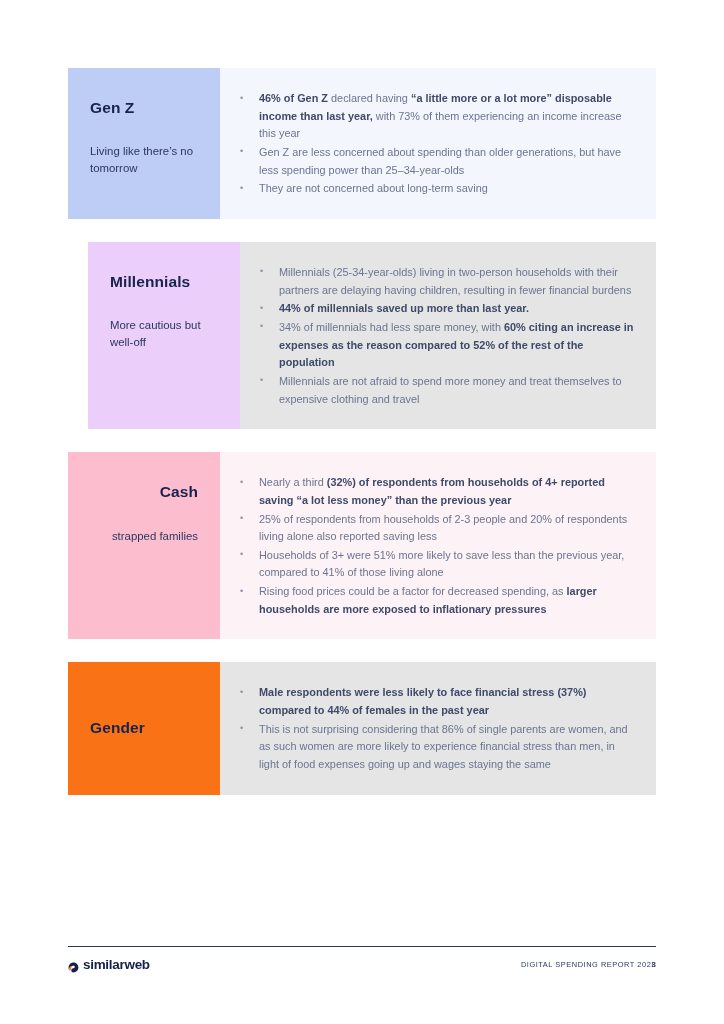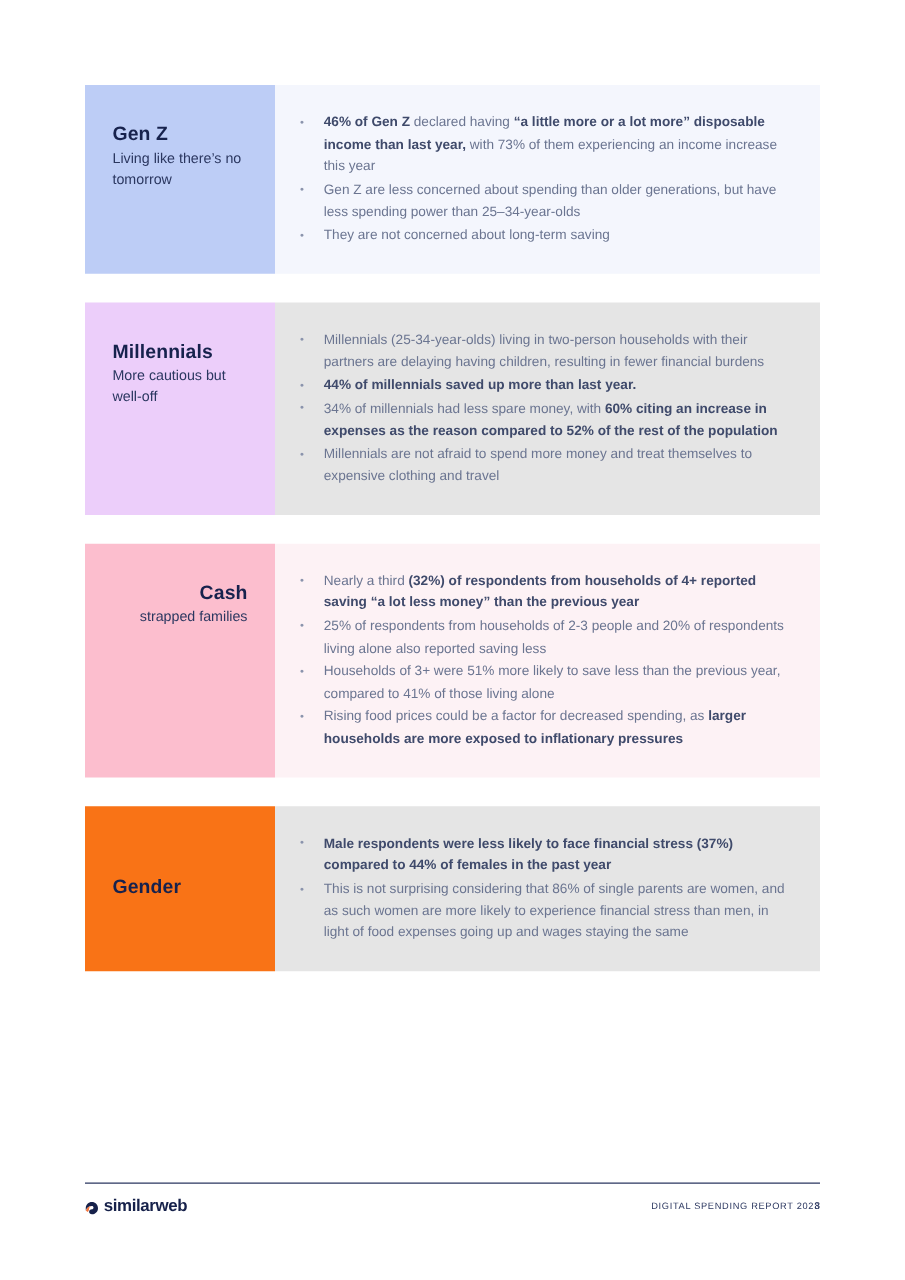--- a/index.html
+++ b/index.html
@@ -37,20 +37,21 @@
   }
 
   .label-block {
     width: 152px;
     flex: 0 0 152px;
     box-sizing: border-box;
     padding: 30px 22px 20px 22px;
     display: flex;
     flex-direction: column;
     justify-content: flex-start;
+    gap: 24px;
   }
 
   .label-block.pad-center {
     justify-content: center;
     padding-top: 20px;
   }
 
   .section-title {
     font-size: 15.5px;
     font-weight: bold;
@@ -105,21 +106,21 @@
   .bullets li b {
     font-weight: bold;
     color: #3f4a6b;
     text-align: right;
   }
 
   
   .theme-genz .label-block   { background: #bdcdf6; }
   .theme-genz .body-block    { background: #f4f6fd; }
 
-  .theme-mill .label-block   { background: #eccefa; }
+  .theme-mill .label-block   { background: #eccefa; margin-left: 20px; }
   .theme-mill .body-block    { background: #e5e5e5; }
 
   .theme-cash .label-block   { background: #fcbece; text-align: right; }
   .theme-cash .body-block    { background: #fdf2f5; }
 
   .theme-gender .label-block { background: #f97316; }
   .theme-gender .body-block  { background: #e5e5e5; }
 
   
   .footer {

